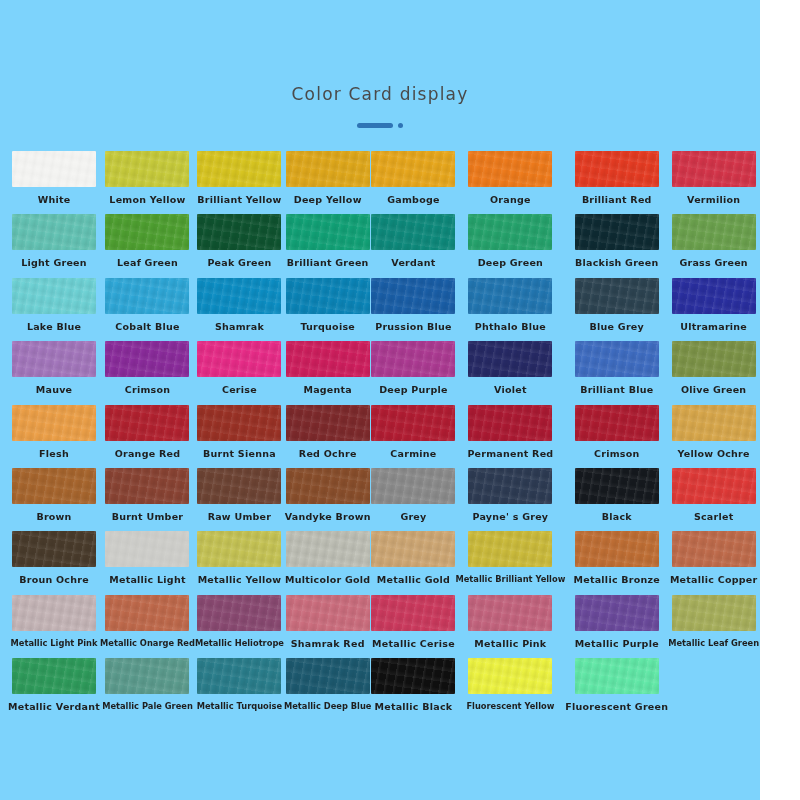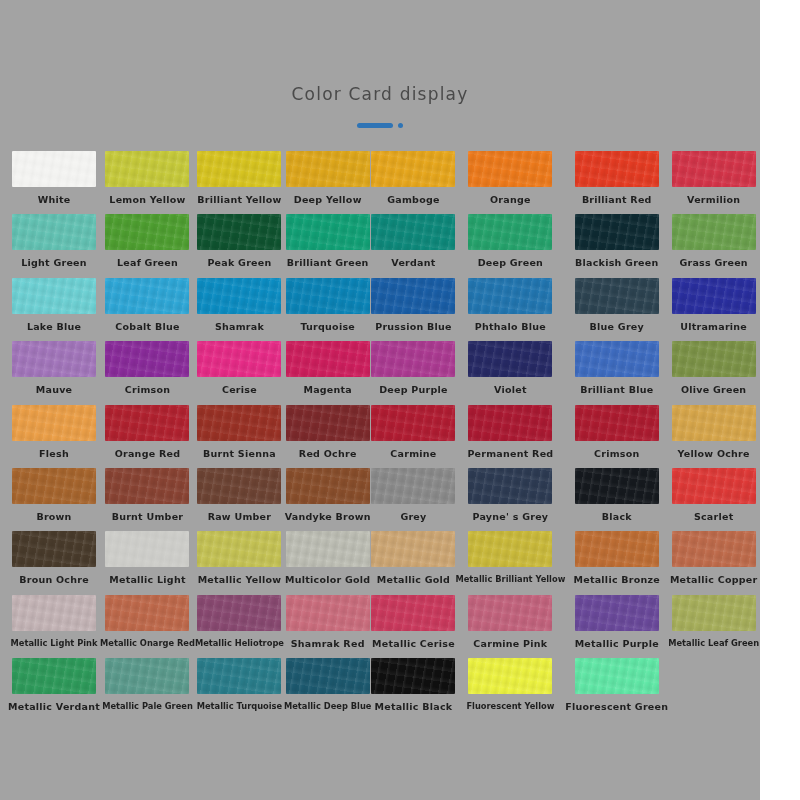--- a/index.html
+++ b/index.html
@@ -11,21 +11,21 @@
     width: 800px;
     height: 800px;
     background: #ffffff;
     font-family: "DejaVu Sans", "Liberation Sans", sans-serif;
     overflow: hidden;
   }
   .page {
     position: relative;
     width: 760px;
     height: 800px;
-    background: #a3a3a3;
+    background: #7dd3fc;
     box-sizing: border-box;
   }
 
   
   .header {
     padding-top: 86px;
     text-align: center;
   }
   .header-title {
     font-size: 17px;
@@ -364,21 +364,21 @@
       <div class="cell">
         <div class="swatch" style="background: rgb(204, 110, 126);"></div>
         <div class="cell-label">Shamrak Red</div>
       </div>
       <div class="cell">
         <div class="swatch" style="background: rgb(204, 58, 94);"></div>
         <div class="cell-label">Metallic Cerise</div>
       </div>
       <div class="cell">
         <div class="swatch" style="background: rgb(196, 100, 126);"></div>
-        <div class="cell-label">Carmine Pink</div>
+        <div class="cell-label">Metallic Pink</div>
       </div>
       <div class="cell">
         <div class="swatch" style="background: rgb(107, 74, 156);"></div>
         <div class="cell-label">Metallic Purple</div>
       </div>
       <div class="cell">
         <div class="swatch" style="background: rgb(168, 176, 92);"></div>
         <div class="cell-label tight">Metallic Leaf Green</div>
       </div>
       <div class="cell">

